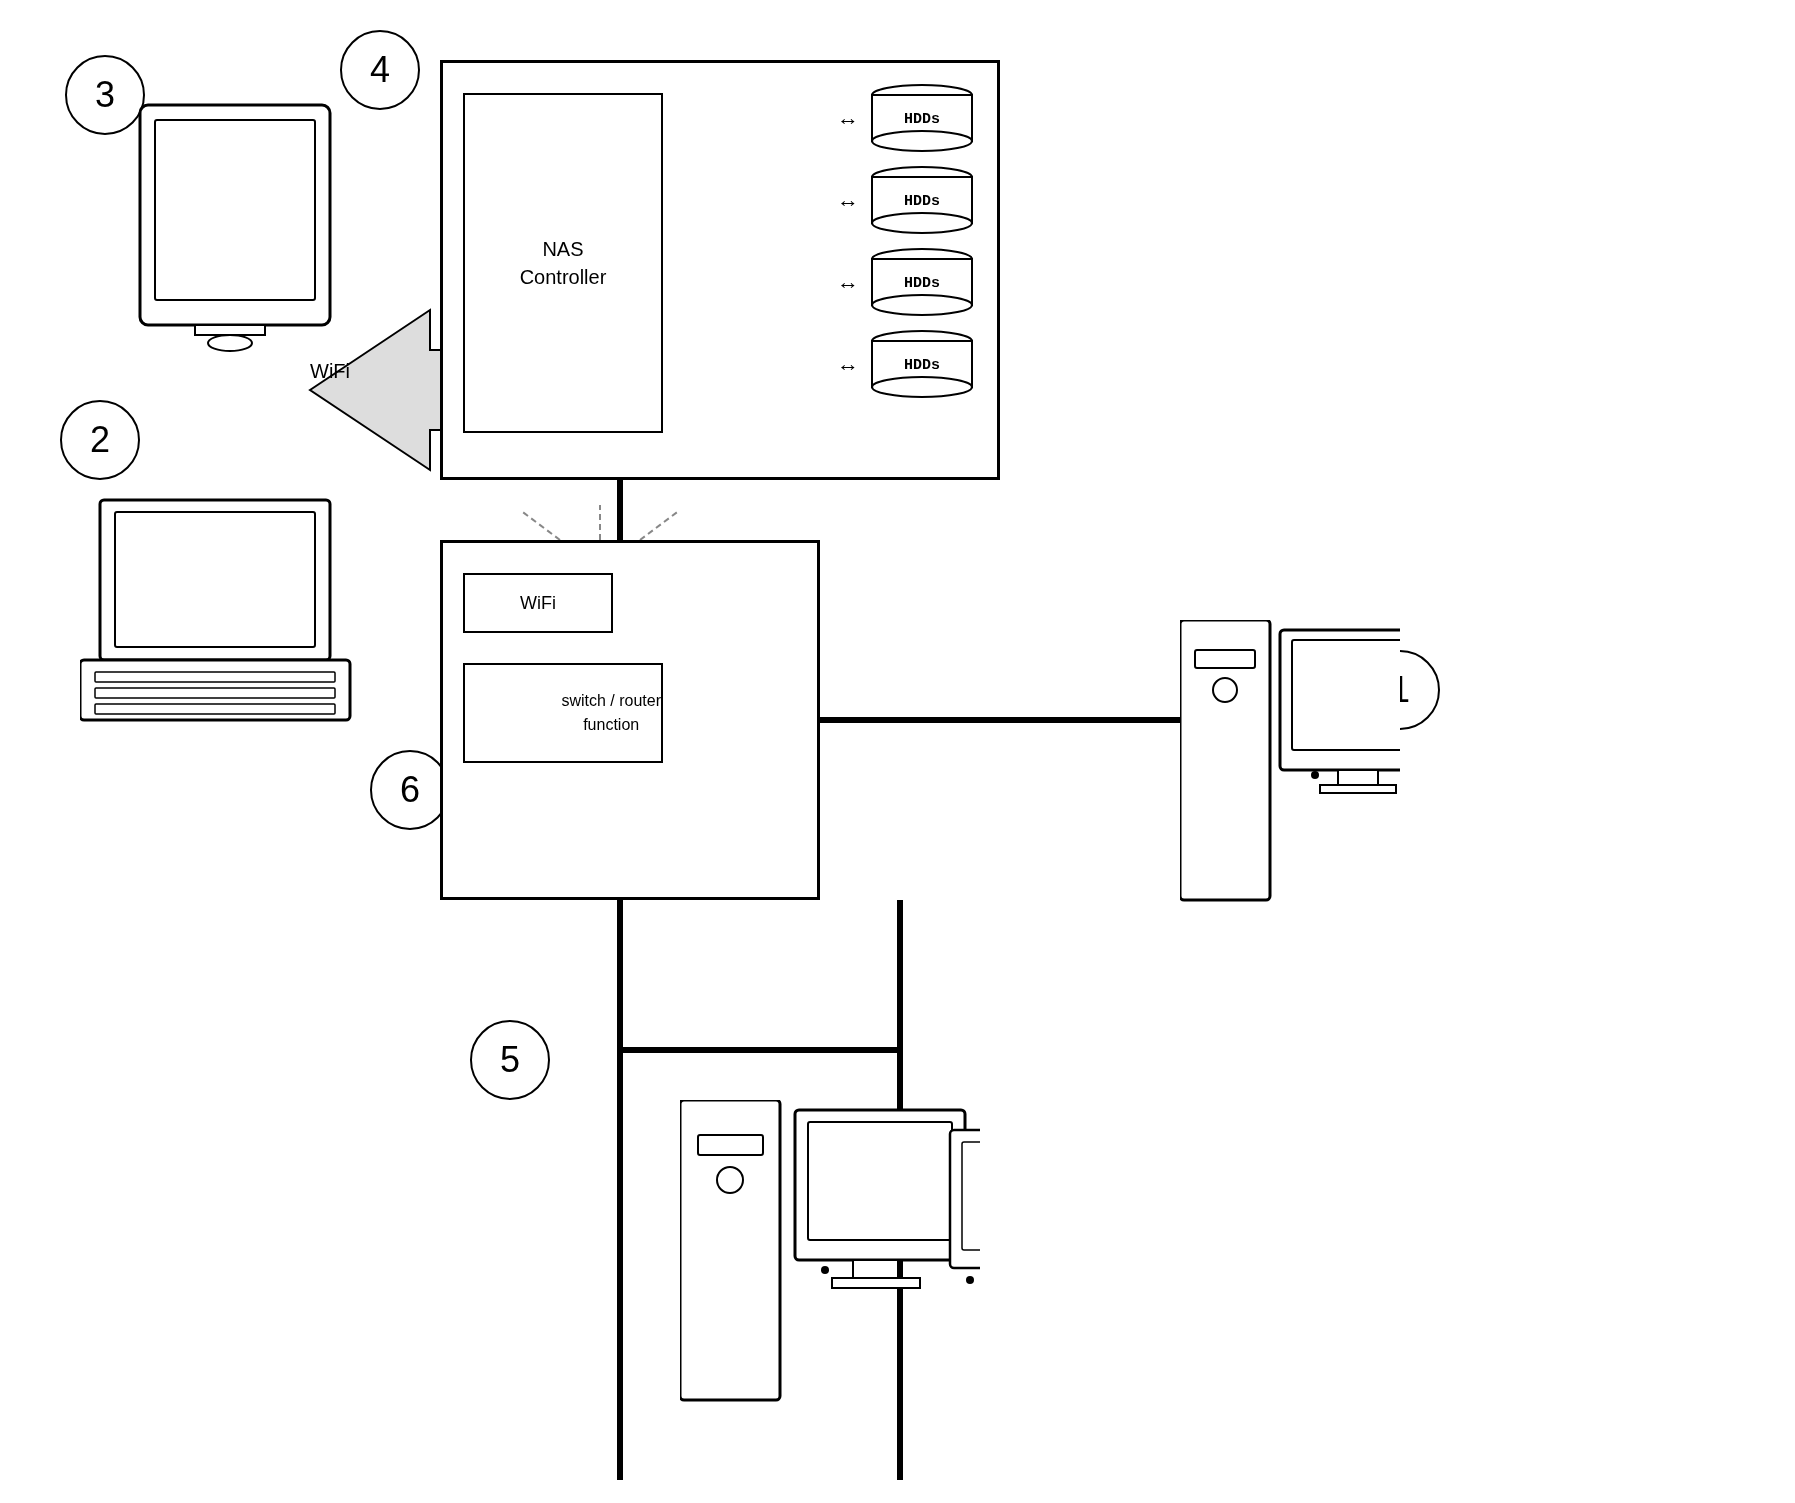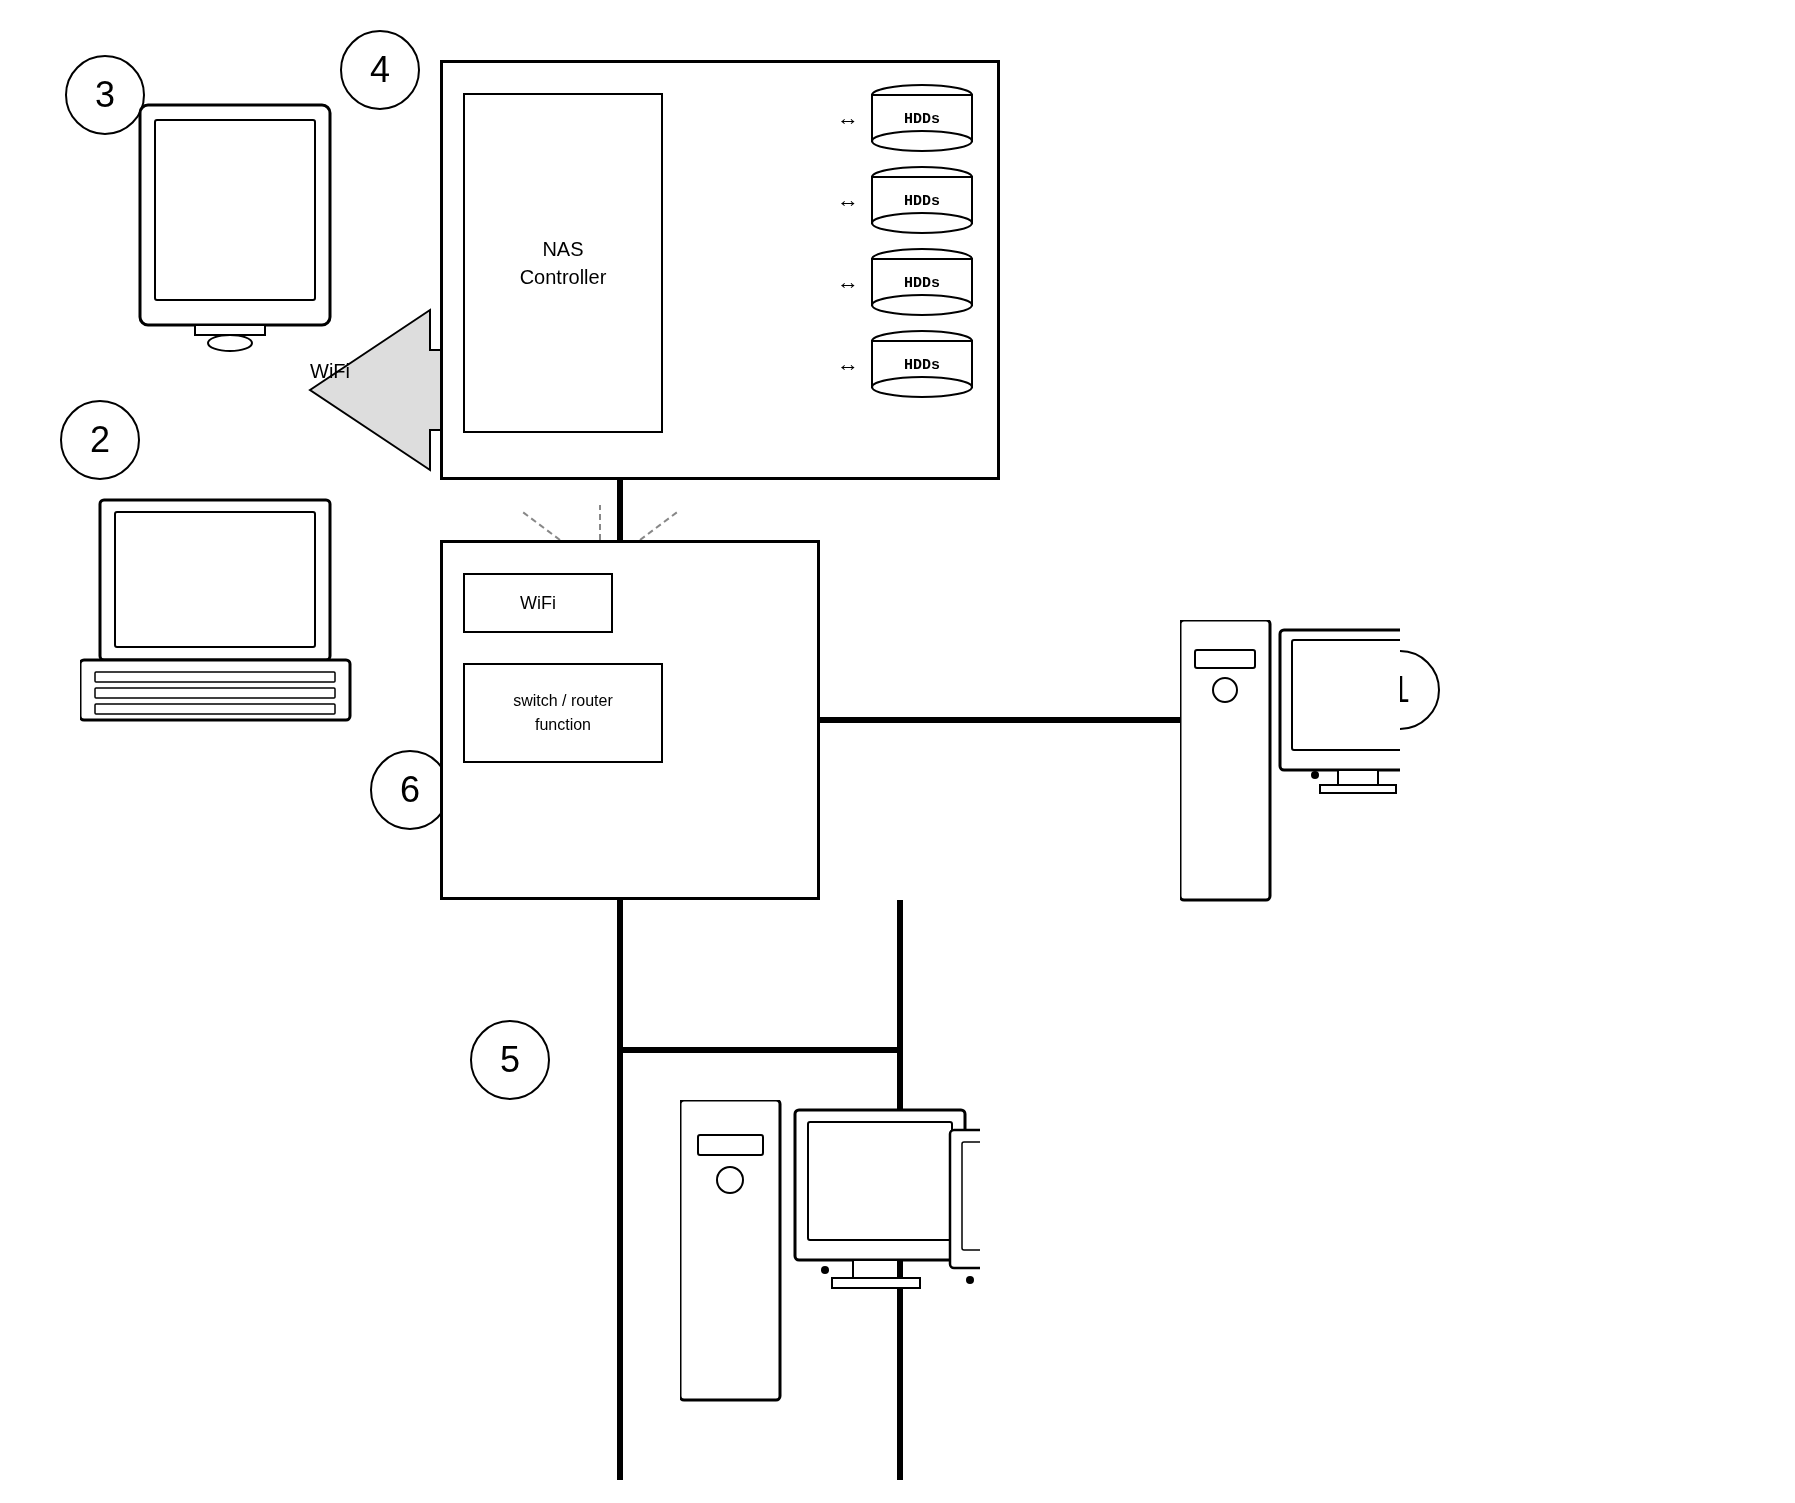--- a/index.html
+++ b/index.html
@@ -118,21 +118,21 @@
 
     .switch-router-box {
       position: absolute;
       top: 120px;
       left: 20px;
       width: 200px;
       height: 100px;
       border: 2px solid #000;
       display: flex;
       align-items: center;
-      justify-content: center;
+      justify-content: flex-end;
       font-size: 16px;
       text-align: center;
       line-height: 1.5;
     }
 
     
     .lines-svg {
       position: absolute;
       top: 0;
       left: 0;

